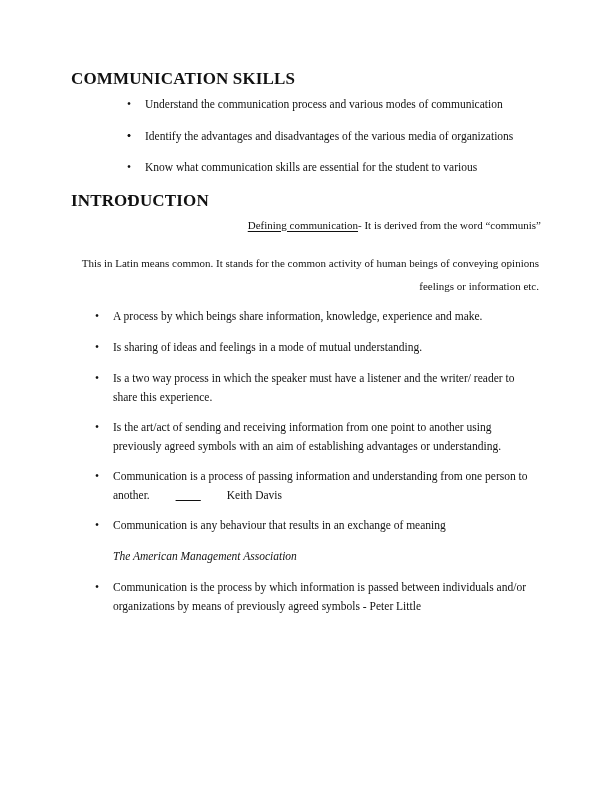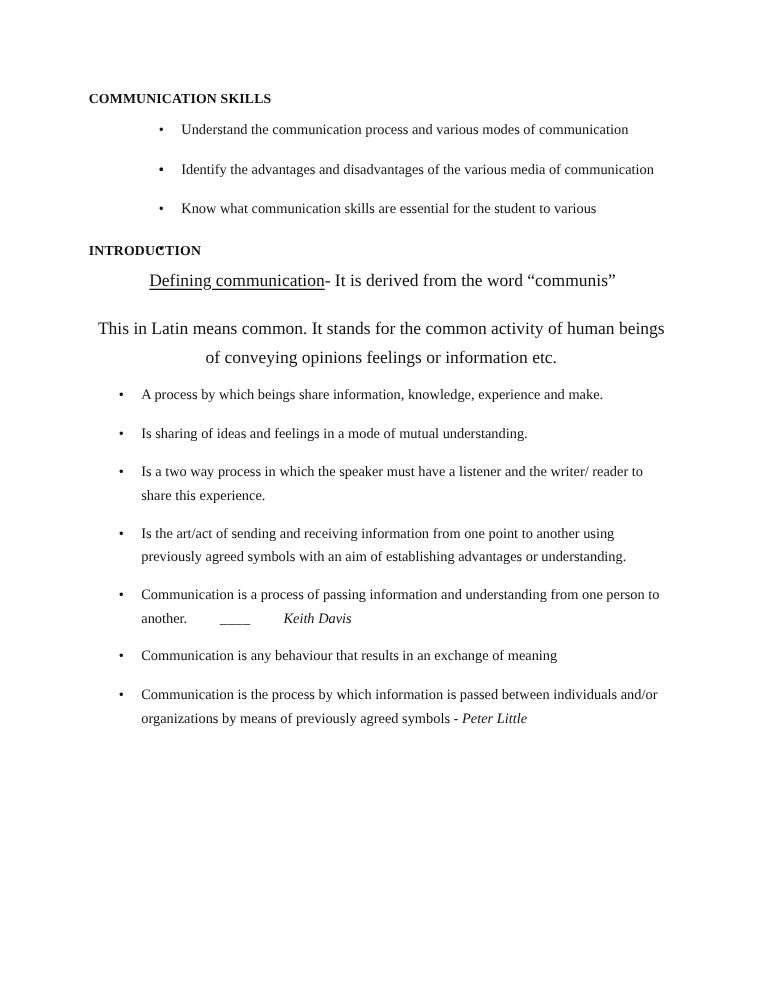--- a/index.html
+++ b/index.html
@@ -28,35 +28,35 @@
   .content {
     position: absolute;
     left: 71px;
     top: 68px;
     width: 470px;
   }
 
   
   .heading {
     font-weight: bold;
-    font-size: 11px;
+    font-size: 17px;
     line-height: 22px;
     letter-spacing: 0.15px;
     margin: 0;
   }
   .heading.intro {
     margin-top: 3px;
   }
 
   
   .para {
-    font-size: 14px;
+    font-size: 11px;
     line-height: 23px;
     margin: 0;
-    text-align: center;
+    text-align: right;
   }
   .para.defining {
     margin-top: 2px;
   }
   .para.latin {
     margin-top: 15px;
     width: 468px;
   }
   .underline {
     text-decoration: underline;
@@ -110,23 +110,23 @@
     margin-bottom: 12px;
   }
   ul.definitions > li .bullet-dot {
     left: 24px;
   }
   ul.definitions > li.two-line {
     margin-bottom: 11px;
   }
 
   .attribution {
-    font-style: italic;
   }
   .blank-line {
+    text-decoration: underline;
     letter-spacing: 0.5px;
   }
   .tabgap {
     display: inline-block;
     width: 26px;
   }
   .source-line {
     font-style: italic;
     font-size: 11.5px;
     line-height: 19px;
@@ -145,21 +145,21 @@
     <ul class="bullets objectives">
       <li>
         <span class="bullet-dot">•</span>
         <span class="li-text">Understand the communication process and various modes of communication</span>
       </li>
       <li>
         <span class="bullet-dot">•</span>
       </li>
       <li>
         <span class="bullet-dot">•</span>
-        <span class="li-text">Identify the advantages and disadvantages of the various media of communication</span>
+        <span class="li-text">Identify the advantages and disadvantages of the various media of organizations</span>
       </li>
       <li>
         <span class="bullet-dot">•</span>
         <span class="li-text">Know what communication skills are essential for the student to various</span>
       </li>
       <li>
         <span class="bullet-dot">•</span>
       </li>
     </ul>
 
@@ -191,20 +191,21 @@
       <li class="two-line">
         <span class="bullet-dot">•</span>
         <span class="li-text"><span>Communication is a process of passing information and understanding from one person to another.</span><span class="tabgap"></span><span class="blank-line">____</span><span class="tabgap"></span><span class="attribution">Keith Davis</span></span>
       </li>
       <li>
         <span class="bullet-dot">•</span>
         <span class="li-text">Communication is any behaviour that results in an exchange of meaning</span>
       </li>
     </ul>
 
+    <p class="source-line">The American Management Association</p>
 
     <ul class="bullets definitions" style="margin-top:0;">
       <li class="two-line">
         <span class="bullet-dot">•</span>
         <span class="li-text"><span>Communication is the process by which information is passed between individuals and/or organizations by means of previously agreed symbols - </span><span class="attribution">Peter Little</span></span>
       </li>
     </ul>
 
   </div>
 </div>

